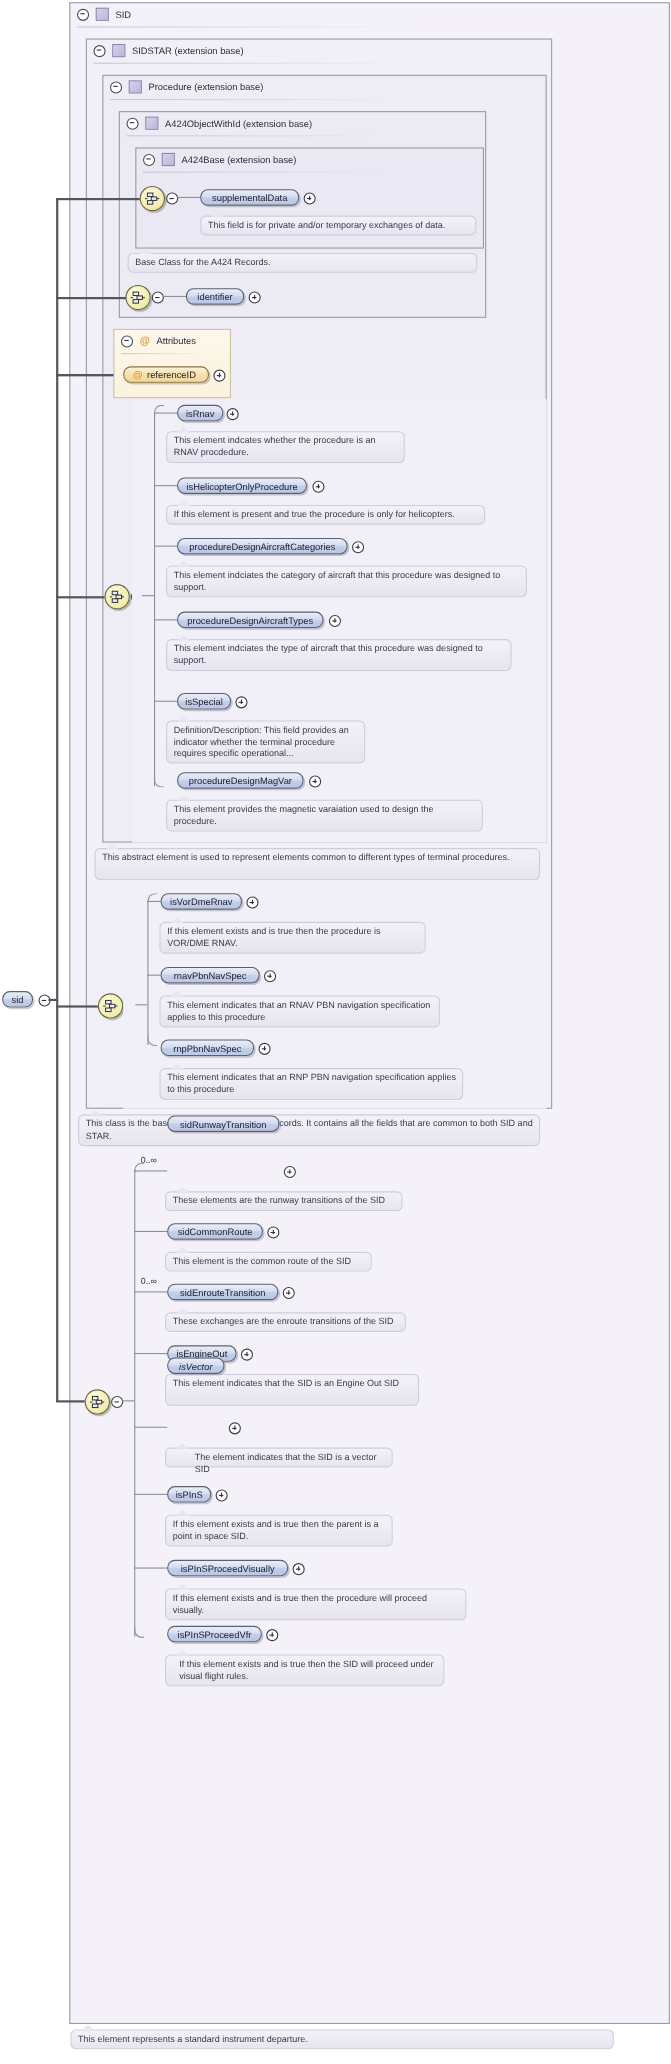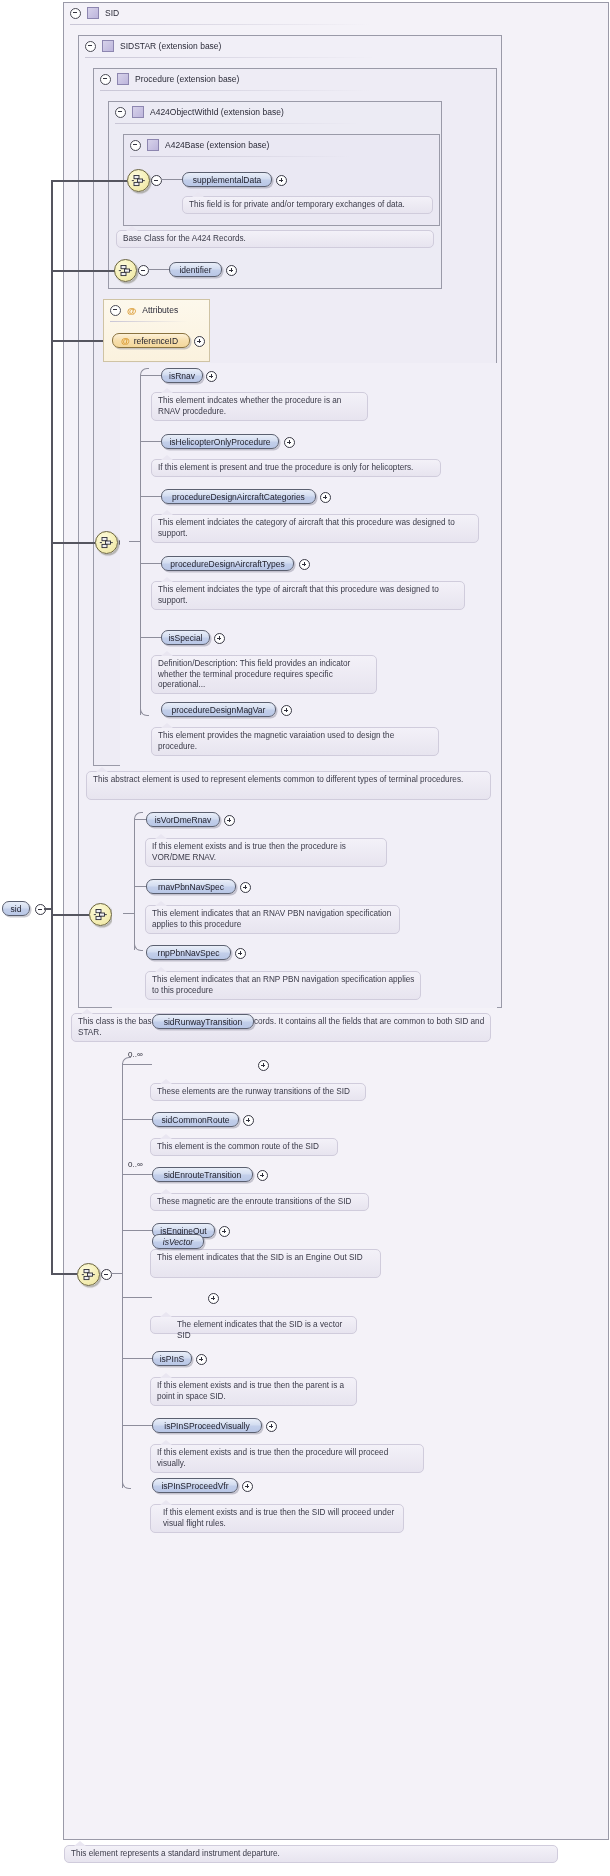--- a/index.html
+++ b/index.html
@@ -372,21 +372,21 @@
   <div class="ctl plus" style="left:299px; top:559px;"></div>
   <div class="doc" style="left:151px; top:581px; width:314px; height:29px;">
     <span>This element indciates the type of aircraft that this procedure was designed to support.</span>
   </div>
 
   <div class="ln h" style="left:140px; top:637px; width:21px;"></div>
   <div class="node" style="left:161px; top:630px; width:49px;">
     <span>isSpecial</span>
   </div>
   <div class="ctl plus" style="left:214px; top:633px;"></div>
-  <div class="doc" style="left:151px; top:655px; width:226px; height:39px;">
+  <div class="doc" style="left:151px; top:655px; width:181px; height:39px;">
     <span>Definition/Description: This field provides an indicator whether the terminal procedure requires specific operational...</span>
   </div>
 
   <div class="node" style="left:161px; top:702px; width:115px;">
     <span>procedureDesignMagVar</span>
   </div>
   <div class="ctl plus" style="left:281px; top:705px;"></div>
   <div class="doc" style="left:151px; top:727px; width:288px; height:29px;">
     <span>This element provides the magnetic varaiation used to design the procedure.</span>
   </div>
@@ -478,21 +478,21 @@
     <span>This element is the common route of the SID</span>
   </div>
 
   <div class="mult" style="left:128px; top:1160px;"><span>0..∞</span></div>
   <div class="ln h" style="left:122px; top:1174px; width:30px;"></div>
   <div class="node" style="left:152px; top:1167px; width:101px;">
     <span>sidEnrouteTransition</span>
   </div>
   <div class="ctl plus" style="left:257px; top:1170px;"></div>
   <div class="doc" style="left:150px; top:1193px; width:219px; height:18px;">
-    <span>These magnetic are the enroute transitions of the SID</span>
+    <span>These exchanges are the enroute transitions of the SID</span>
   </div>
 
   <div class="ln h" style="left:122px; top:1230px; width:30px;"></div>
   <div class="node" style="left:152px; top:1223px; width:63px;">
     <span>isEngineOut</span>
   </div>
   <div class="ctl plus" style="left:219px; top:1226px;"></div>
   <div class="doc" style="left:150px; top:1249px; width:231px; height:29px;">
     <span>This element indicates that the SID is an Engine Out SID</span>
   </div>

